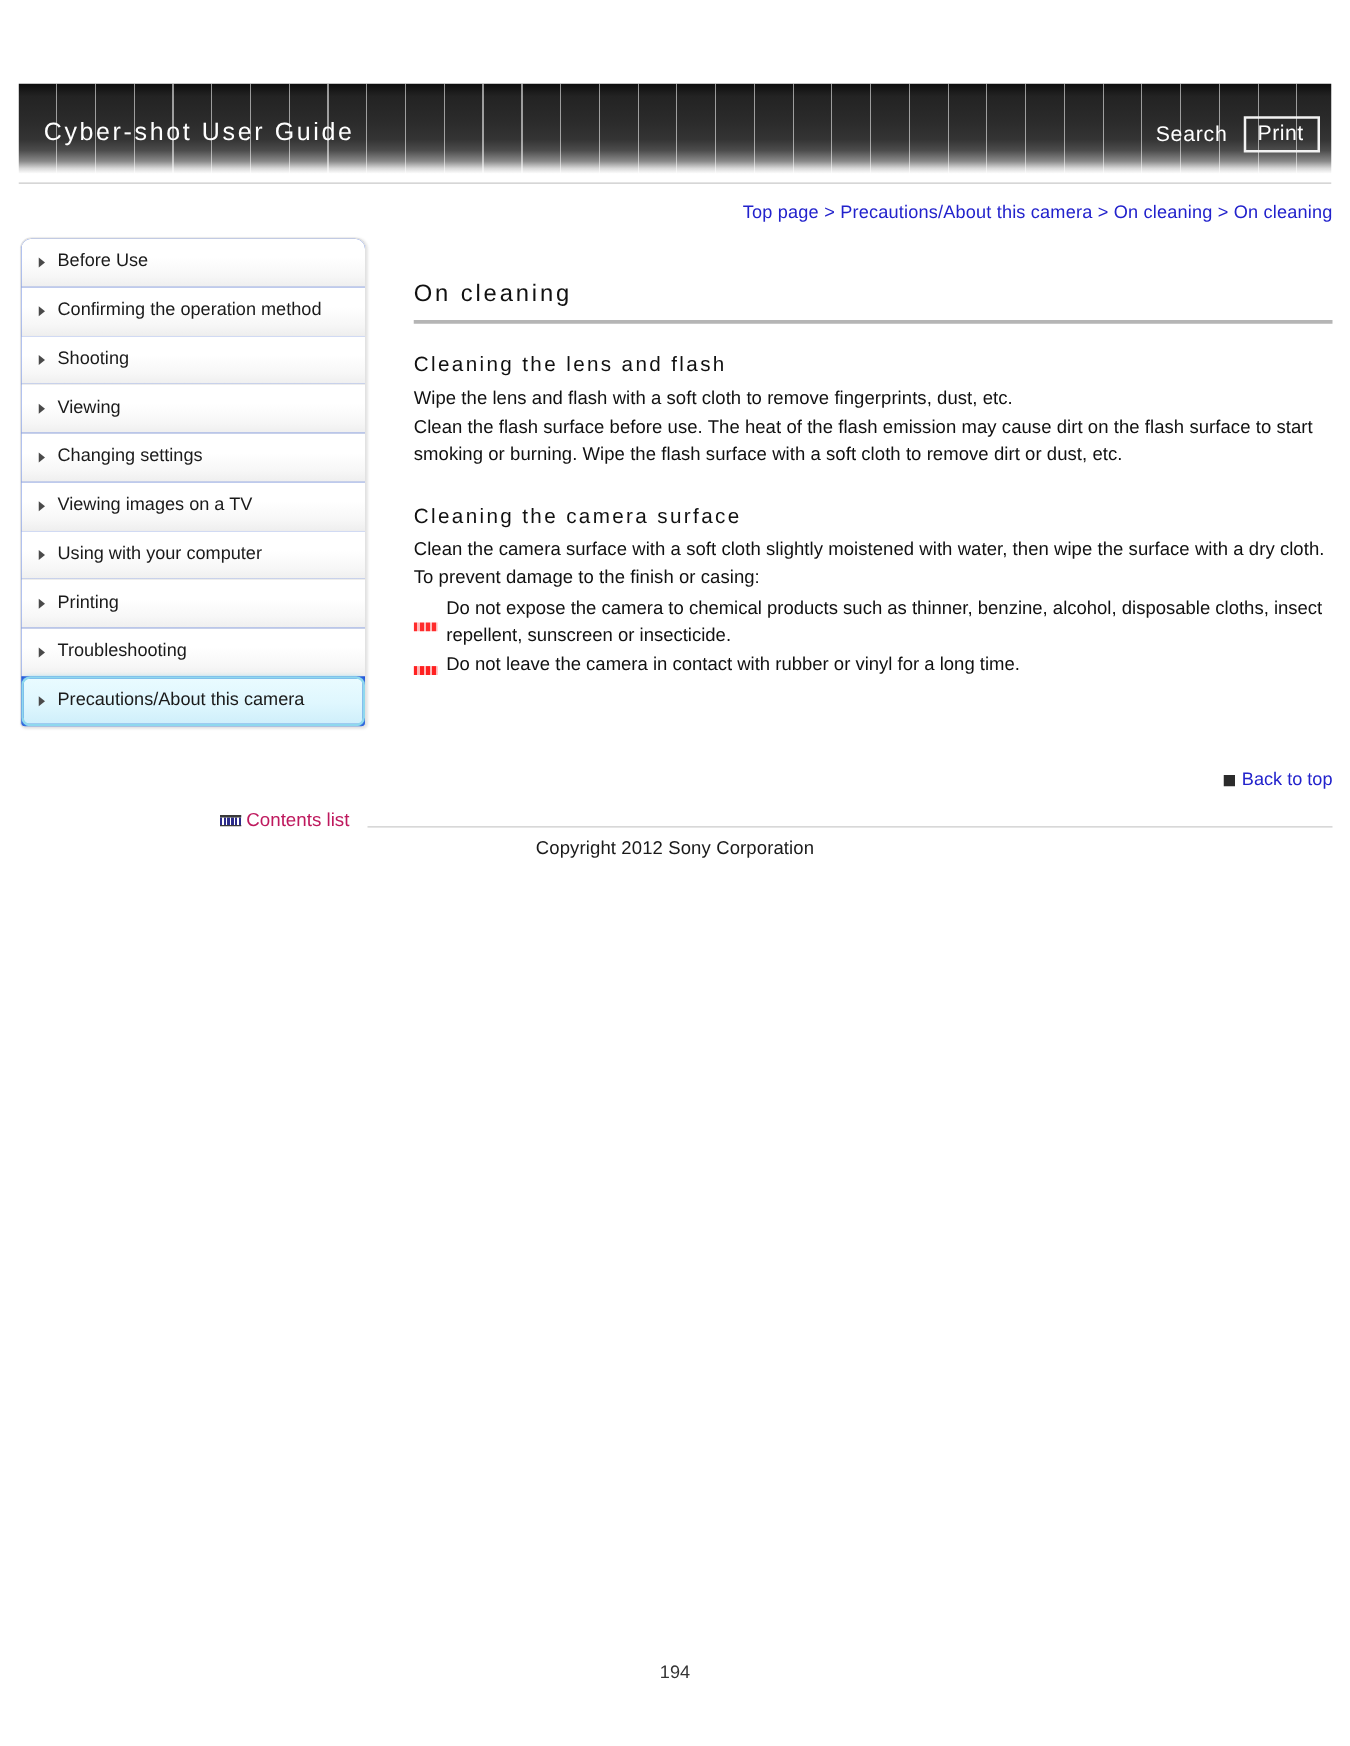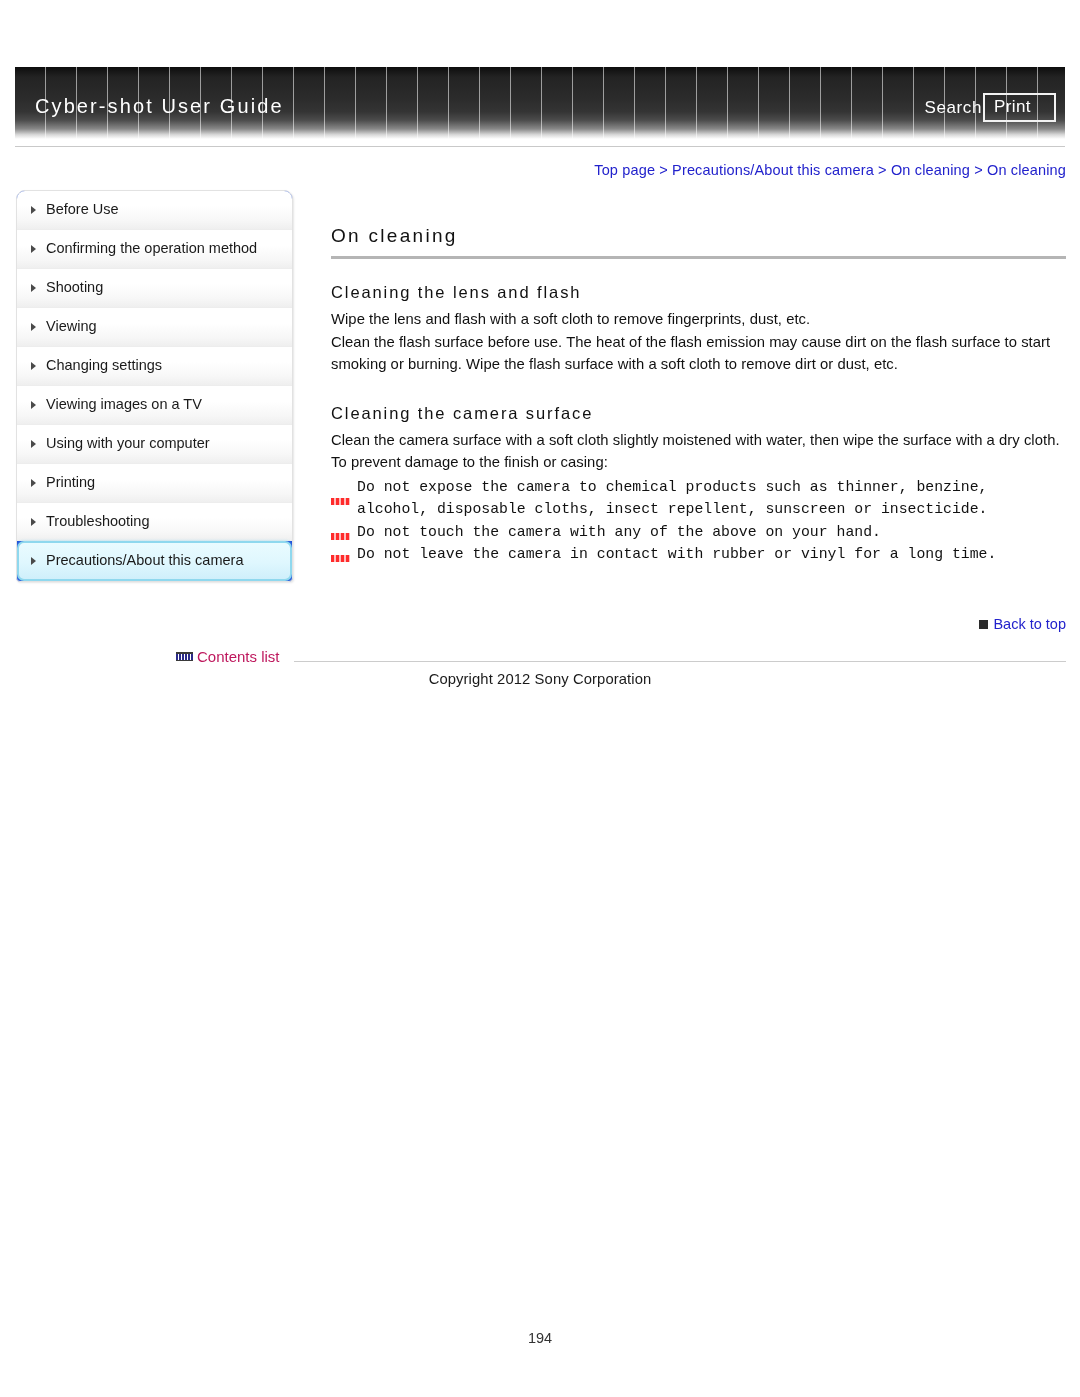--- a/index.html
+++ b/index.html
@@ -68,21 +68,21 @@
   }
   #print-button {
     position: absolute;
     right: 9px;
     top: 26px;
     color: #ffffff;
     font-size: 17px;
     letter-spacing: 0.4px;
     border: 2px solid #f2f2f2;
     background: transparent;
-    padding: 2px 23px 3px 9px;
+    padding: 2px 11px 3px 9px;
     cursor: pointer;
     font-family: inherit;
   }
   #header-underline {
     position: absolute;
     left: 15px;
     top: 146px;
     width: 1050px;
     height: 1px;
     background: #c9c9c9;
@@ -207,21 +207,20 @@
     margin: 2px 0 0 0;
     padding: 0;
   }
   .bullet-list li {
     position: relative;
     padding-left: 26px;
     font-size: 14.8px;
     line-height: 22.5px;
     color: #111;
     margin: 0;
-    font-family: Liberation Mono, monospace;
   }
   .bullet-list li .dash {
     position: absolute;
     left: 0;
     top: 12px;
     width: 19px;
     height: 7px;
     background:
       repeating-linear-gradient(to right,
         #ff2020 0px, #ff2020 3px,
@@ -342,21 +341,21 @@
   <h2 id="page-title">On cleaning</h2>
   <div id="title-rule"></div>
   <div id="sections">
       <h3 class="section-head">Cleaning the lens and flash</h3>
       <p class="body-text">Wipe the lens and flash with a soft cloth to remove fingerprints, dust, etc.</p>
       <p class="body-text">Clean the flash surface before use. The heat of the flash emission may cause dirt on the flash surface to start smoking or burning. Wipe the flash surface with a soft cloth to remove dirt or dust, etc.</p>
       <h3 class="section-head spaced">Cleaning the camera surface</h3>
       <p class="body-text">Clean the camera surface with a soft cloth slightly moistened with water, then wipe the surface with a dry cloth. To prevent damage to the finish or casing:</p>
       <ul class="bullet-list">
         <li class="two-line"><span class="dash"></span><span>Do not expose the camera to chemical products such as thinner, benzine, alcohol, disposable cloths, insect repellent, sunscreen or insecticide.</span></li>
-        <li><span class="dash"></span><span>Do not touch the camera with any of the above on your hand.</span></li>
+        <li><span class="dash"></span></li>
         <li><span class="dash"></span><span>Do not leave the camera in contact with rubber or vinyl for a long time.</span></li>
       </ul>
     </div>
 </main>
 
 <div id="back-to-top">
   <span class="sq"></span>
   <span>Back to top</span>
 </div>
 

